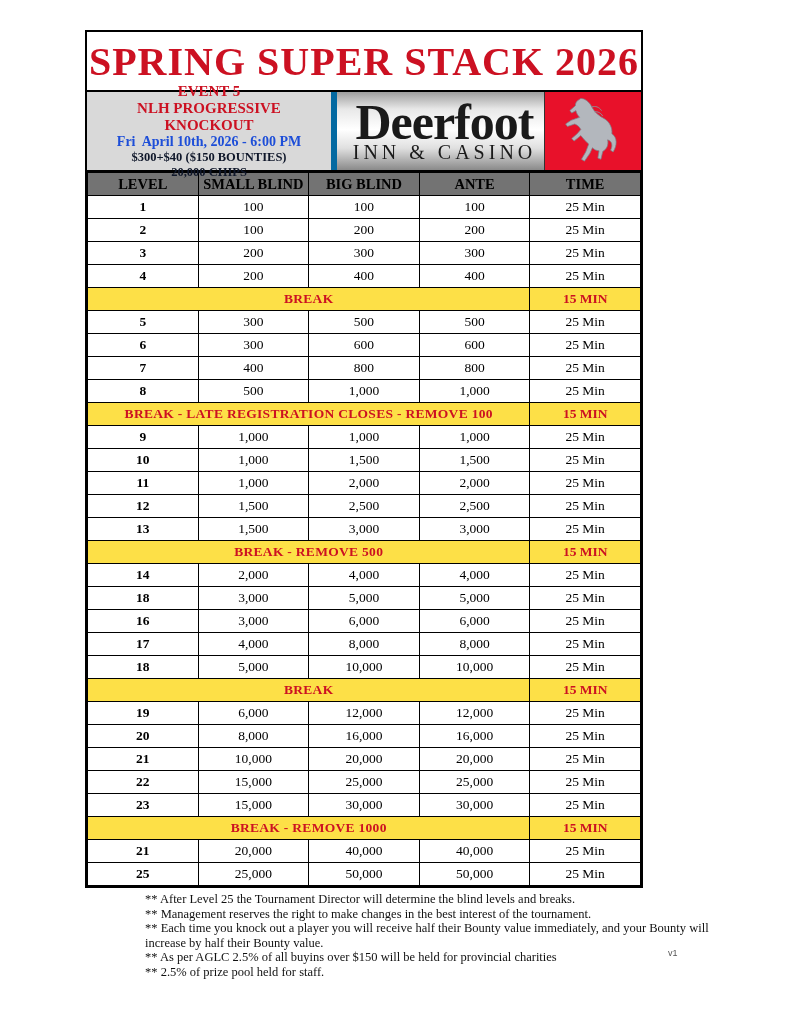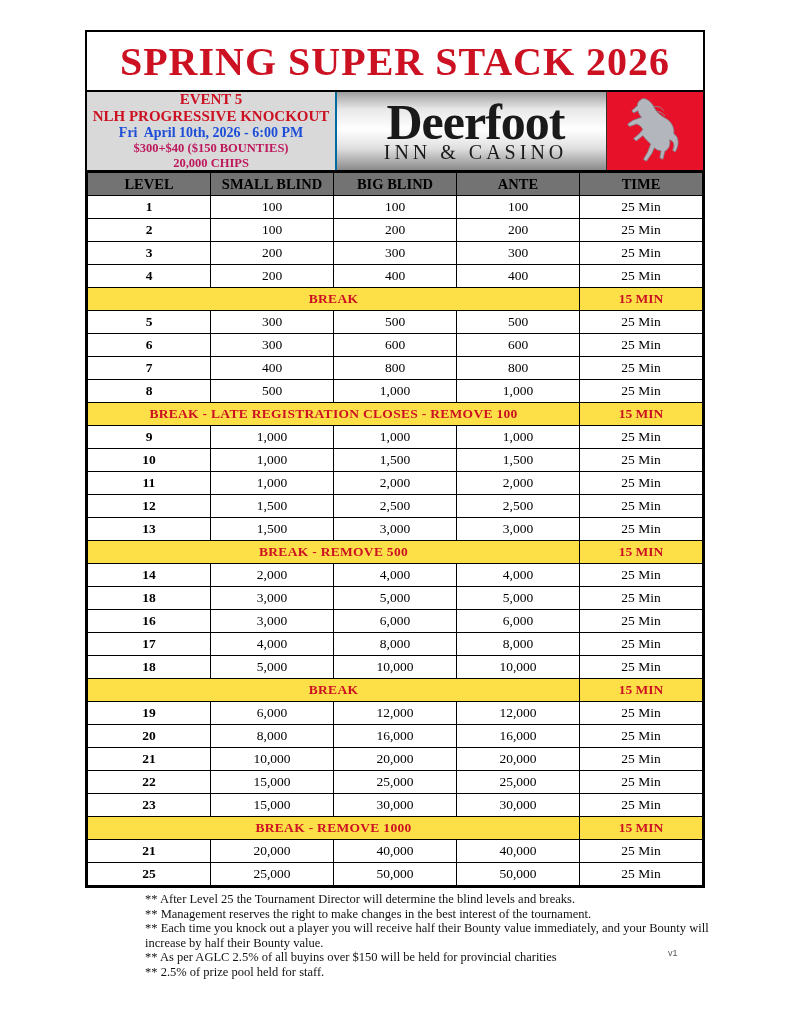--- a/index.html
+++ b/index.html
@@ -3,45 +3,45 @@
 <meta charset="utf-8">
 <style>
   * { margin:0; padding:0; box-sizing:border-box; }
   body {
     width:792px; height:1024px; background:#ffffff;
     font-family:"Liberation Serif", serif; position:relative; overflow:hidden;
   }
   .page { position:relative; width:792px; height:1024px; }
 
   .sheet {
-    position:absolute; left:85px; top:30px; width:620px;
+    position:absolute; left:85px; top:30px; width:558px;
     border:2px solid #000; background:#fff;
   }
 
   
   .title-row {
     height:60px; display:flex; align-items:center; justify-content:center;
     border-bottom:2px solid #000; background:#fff;
   }
   .title-row h1 {
     color:#cc1122; font-size:40px; font-weight:bold; letter-spacing:1px;
     font-family:"Liberation Serif", serif; white-space:nowrap;
   }
 
   
   .info-row { display:flex; height:80px; border-bottom:2px solid #000; }
   .event-box {
-    width:250px; background:#d9d9d9; border-right:2px solid #0369a1;
+    width:250px; background:#d9d9d9; border-right:6px solid #0369a1;
     display:flex; flex-direction:column; align-items:center; justify-content:center;
     padding:13px 4px; text-align:center;
   }
   .event-box div { white-space:pre-wrap; }
   .event-name, .event-type { color:#cc1122; font-weight:bold; font-size:15px; line-height:17px; }
   .event-datetime { color:#1d4ed8; font-weight:bold; font-size:14px; line-height:16px; }
-  .event-buyin, .event-chips { color:#be185d; font-weight:bold; font-size:12.5px; line-height:15px; }
+  .event-buyin, .event-chips { color:#0f172a; font-weight:bold; font-size:12.5px; line-height:15px; }
 
   .logo-box { flex:1; display:flex; }
   .logo-silver {
     flex:1; background:linear-gradient(180deg,#9e9e9e 0%,#e8e8e8 22%,#ffffff 48%,#e0e0e0 72%,#8a8a8a 100%);
     display:flex; flex-direction:column; align-items:center; justify-content:center;
     border-right:1px solid #333;
     padding-left:8px;
   }
   .logo-main {
     font-family:"Liberation Serif", serif; font-weight:bold; color:#1a1a1a;

